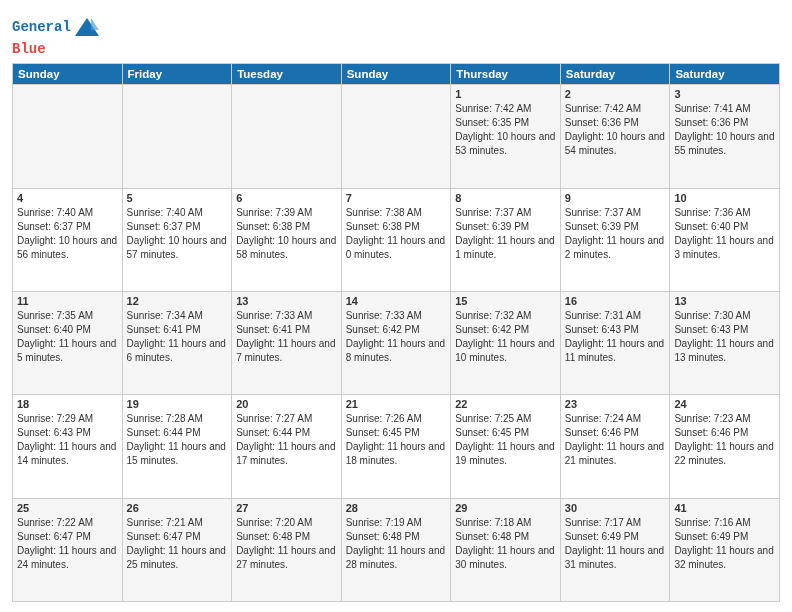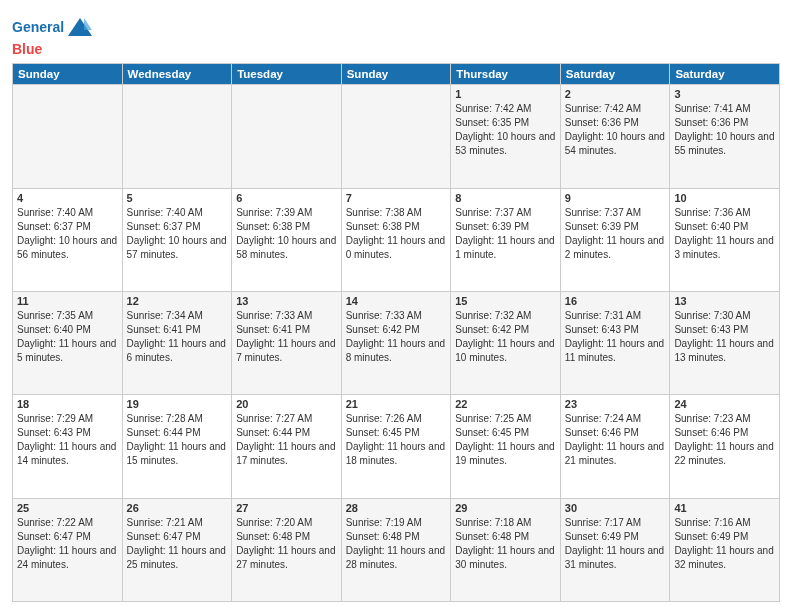--- a/index.html
+++ b/index.html
@@ -20,20 +20,21 @@
     .header {
       display: flex;
       align-items: flex-start;
       justify-content: space-between;
       margin-bottom: 6px;
     }
     .logo {
       display: flex;
       align-items: center;
       margin-top: 4px;
+      font-family: Liberation Mono, monospace;
     }
     .logo-text {
       font-size: 14px;
       font-weight: bold;
       color: #333;
       line-height: 1.1;
     }
     .logo-text span {
       color: #1a6faf;
     }
@@ -121,21 +122,21 @@
     <div class="title-block">
       <div class="month-title"></div>
       <div class="subtitle"></div>
     </div>
   </div>
 
   <table>
     <thead>
       <tr>
         <th>Sunday</th>
-        <th>Wednesday</th>
+        <th>Friday</th>
         <th>Tuesday</th>
         <th>Sunday</th>
         <th>Thursday</th>
         <th>Saturday</th>
         <th>Saturday</th>
       </tr>
     </thead>
     <tbody id="calendar-body">
     <tr>
           <td class="empty-cell"></td>

